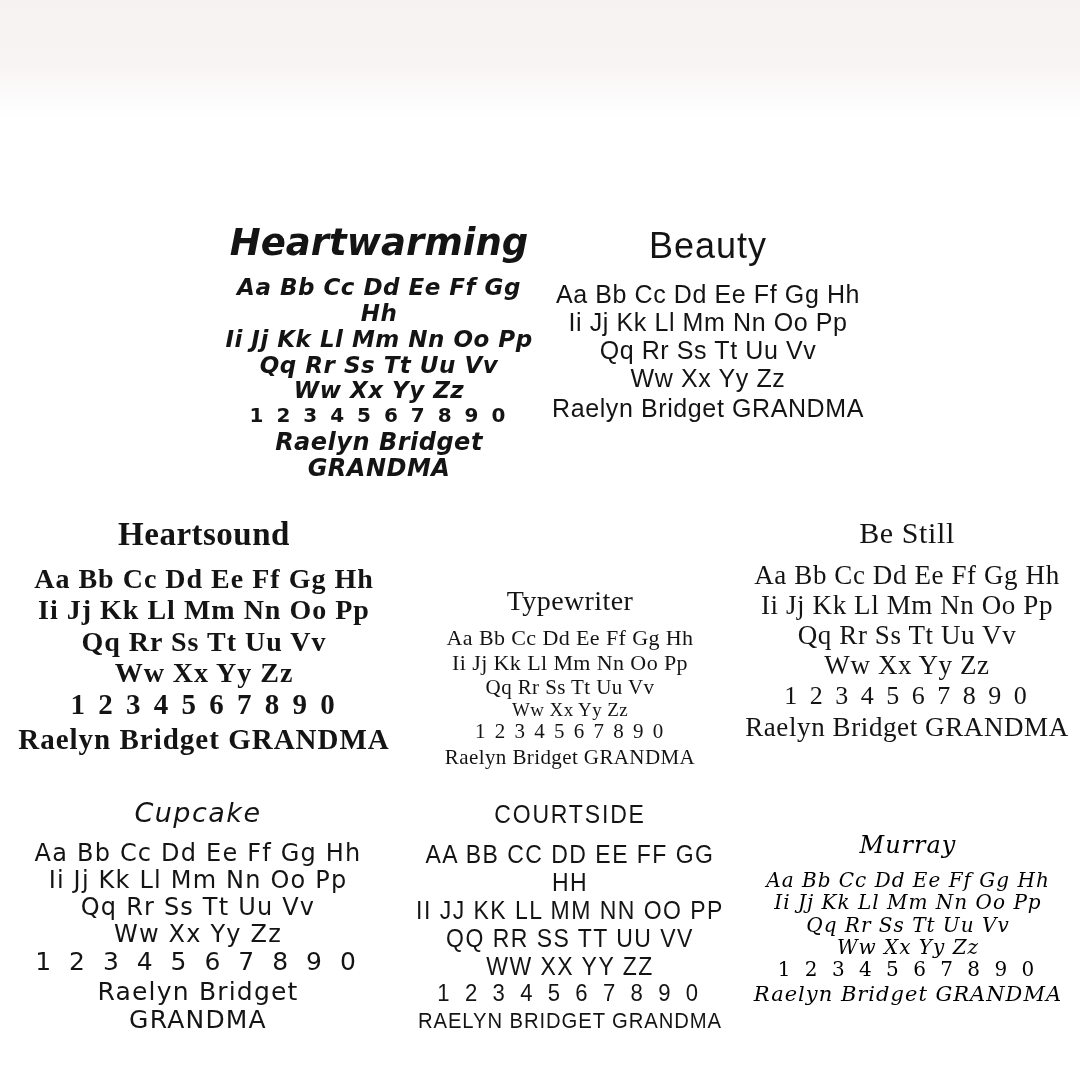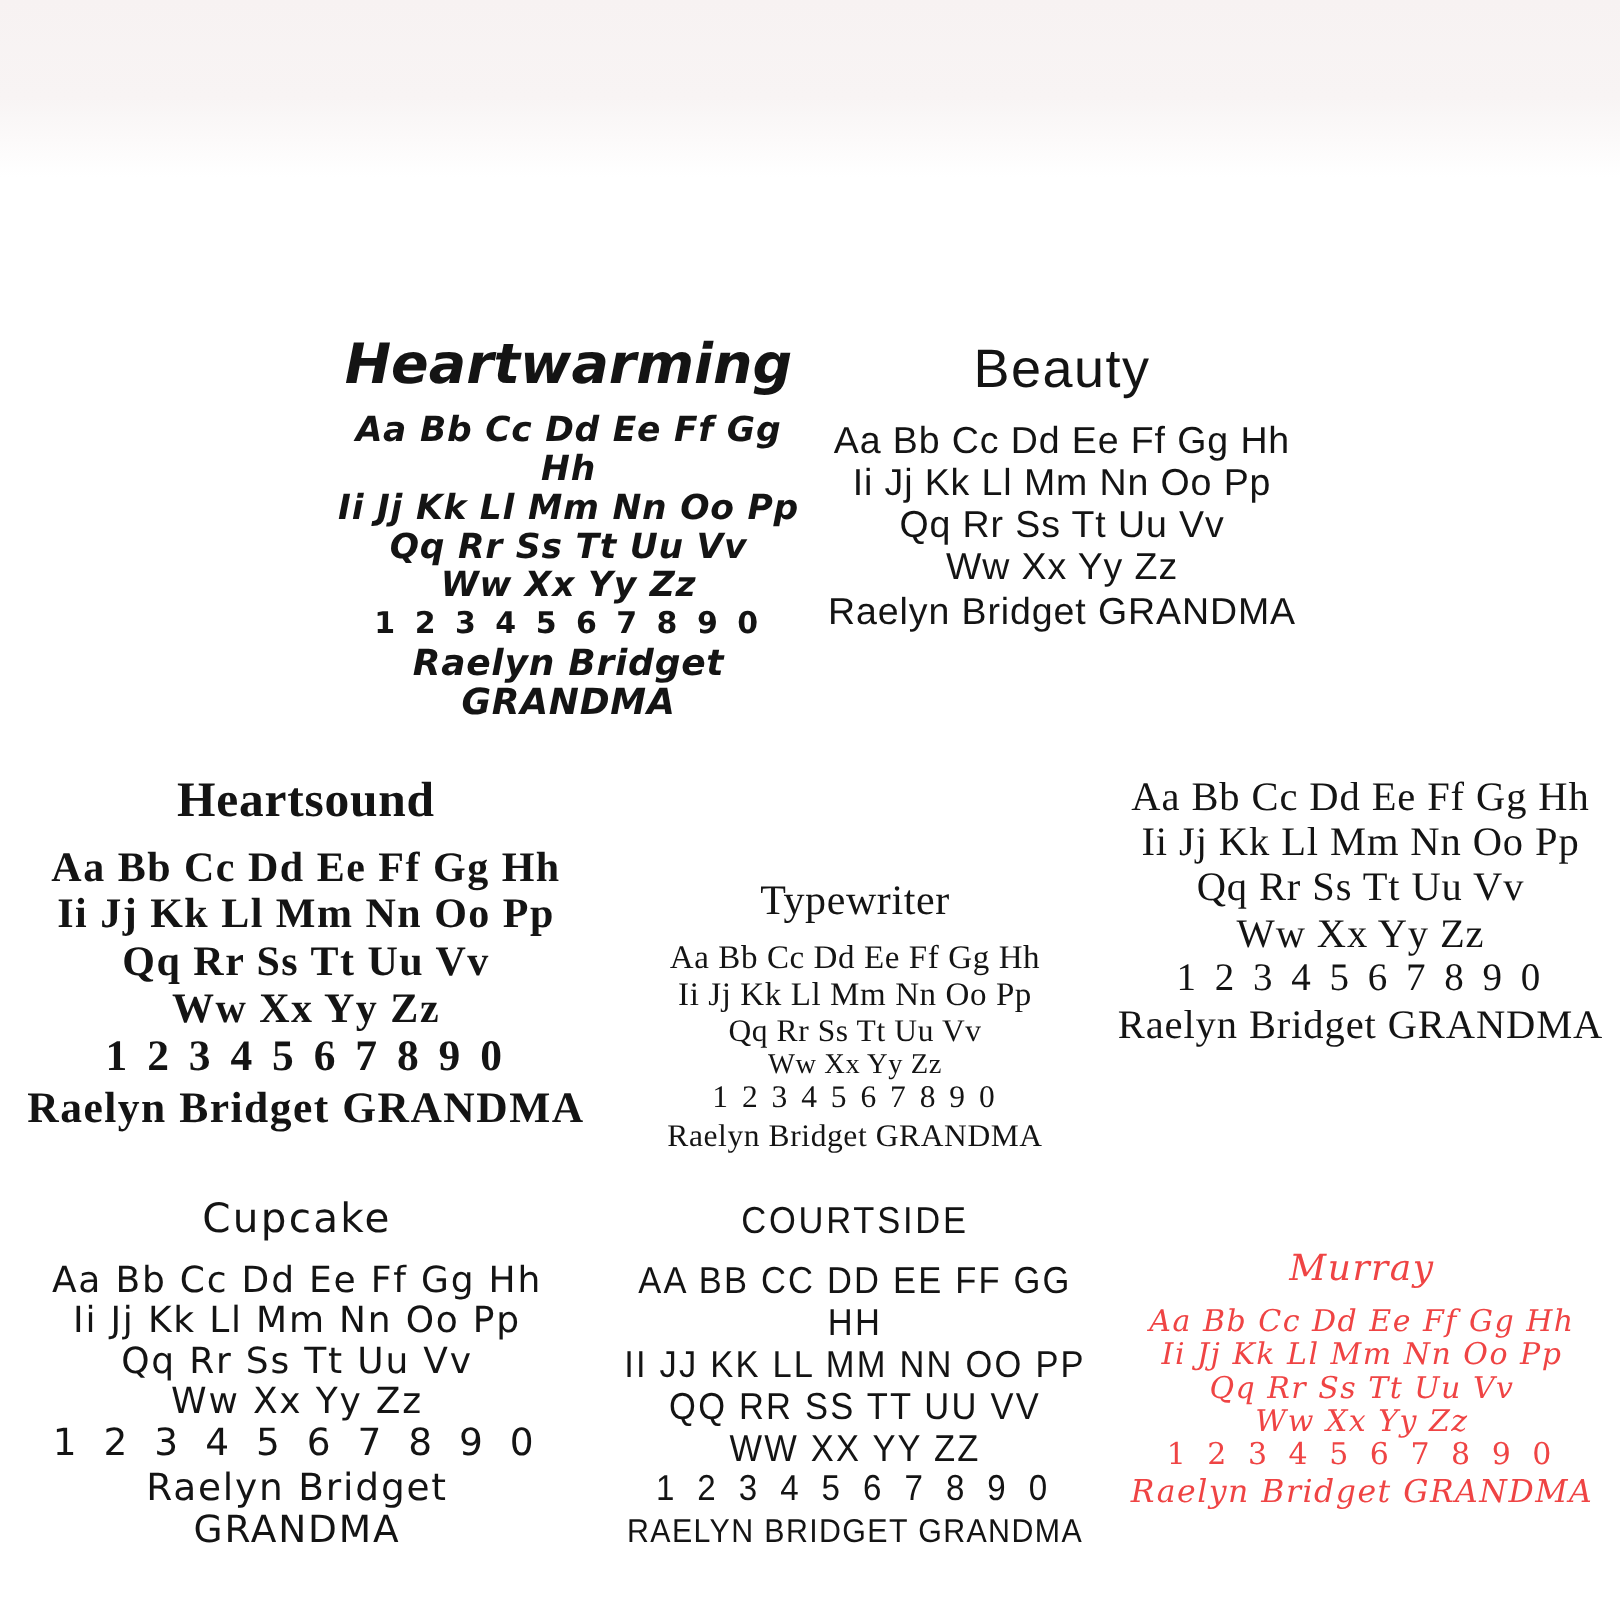--- a/index.html
+++ b/index.html
@@ -135,20 +135,21 @@
     left: 24px; top: 798px; width: 348px;
     font-family: "DejaVu Sans", sans-serif;
     font-size: 24px;
     font-weight: 400;
     letter-spacing: 1.2px;
   }
   #s-cupcake .title {
     font-size: 27px;
     margin-bottom: 12px;
     letter-spacing: 1.5px;
+    font-style: italic;
   }
   #s-cupcake .numbers { font-size: 25px; letter-spacing: 5px; }
   #s-cupcake .names { font-size: 25px; }
 
   
   #s-courtside {
     left: 400px; top: 800px; width: 340px;
     font-family: "Liberation Sans Narrow", "Liberation Sans", sans-serif;
     font-size: 25px;
     letter-spacing: 1.6px;
@@ -163,21 +164,21 @@
   #s-courtside .numbers { font-size: 24px; letter-spacing: 5px; }
   #s-courtside .names { font-size: 22px; letter-spacing: 1px; }
 
   
   #s-murray {
     left: 736px; top: 832px; width: 344px;
     font-family: "DejaVu Serif", serif;
     font-style: italic;
     font-size: 20px;
     letter-spacing: 1px;
-    color: #ef4444;
+    color: #000000;
   }
   #s-murray .title {
     font-size: 24px;
     margin-bottom: 10px;
   }
   #s-murray .numbers { font-size: 20px; letter-spacing: 4px; font-style: normal; }
   #s-murray .names { font-size: 21px; }
 </style>
 </head>
 <body>
@@ -219,20 +220,21 @@
     <span class="title">Typewriter</span>
     <span class="row r1">Aa Bb Cc Dd Ee Ff Gg Hh</span>
     <span class="row r2">Ii Jj Kk Ll Mm Nn Oo Pp</span>
     <span class="row r3">Qq Rr Ss Tt Uu Vv</span>
     <span class="row r4">Ww Xx Yy Zz</span>
     <span class="row numbers">1 2 3 4 5 6 7 8 9 0</span>
     <span class="names">Raelyn Bridget GRANDMA</span>
   </div>
 
   <div class="sample" id="s-bestill">
+    <span class="title">Be Still</span>
     <span class="row r1">Aa Bb Cc Dd Ee Ff Gg Hh</span>
     <span class="row r2">Ii Jj Kk Ll Mm Nn Oo Pp</span>
     <span class="row r3">Qq Rr Ss Tt Uu Vv</span>
     <span class="row r4">Ww Xx Yy Zz</span>
     <span class="row numbers">1 2 3 4 5 6 7 8 9 0</span>
     <span class="names">Raelyn Bridget GRANDMA</span>
   </div>
 
   <div class="sample" id="s-cupcake">
     <span class="title">Cupcake</span>

